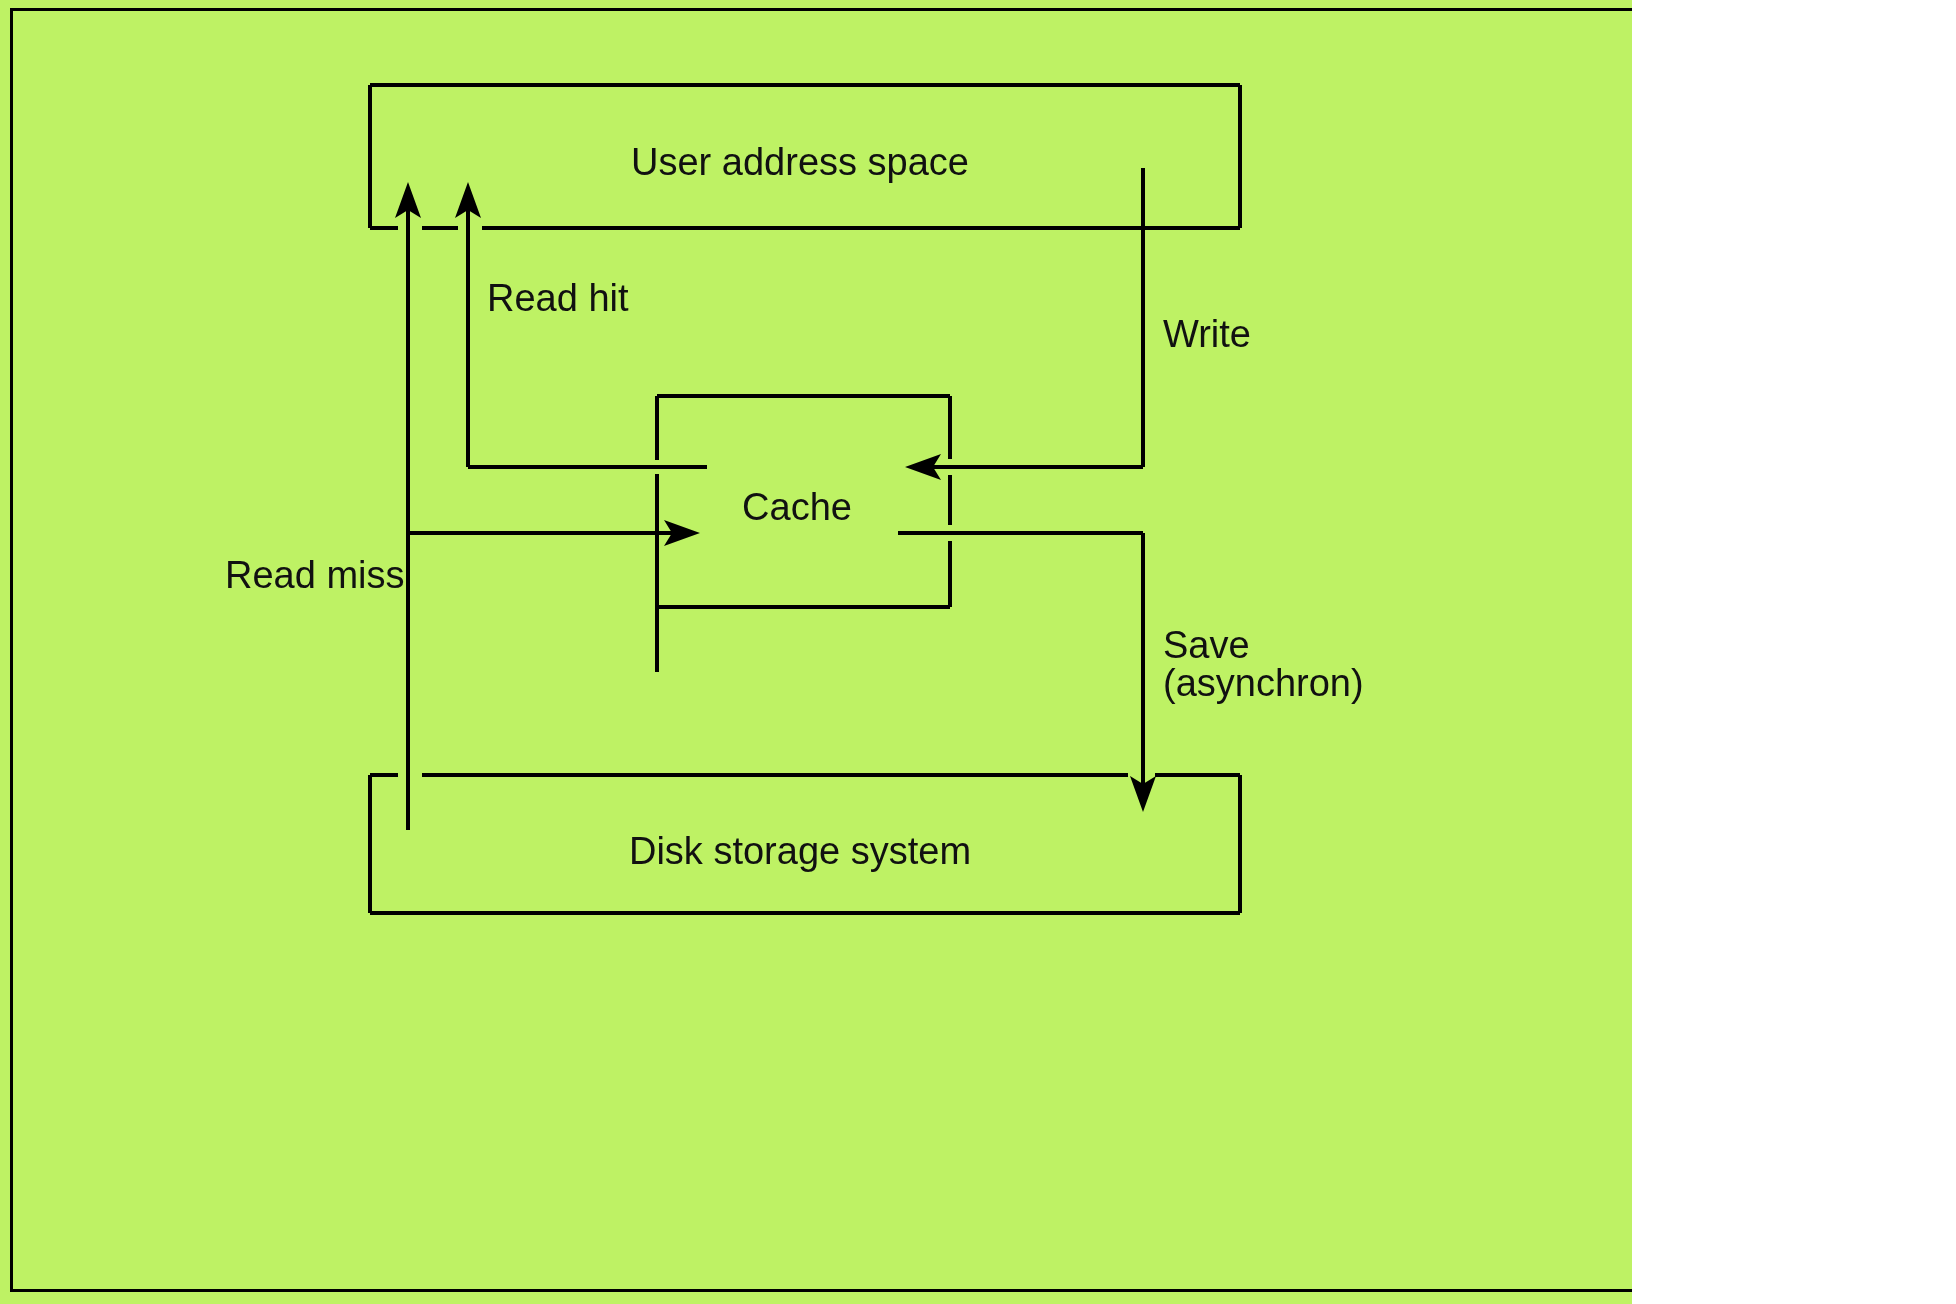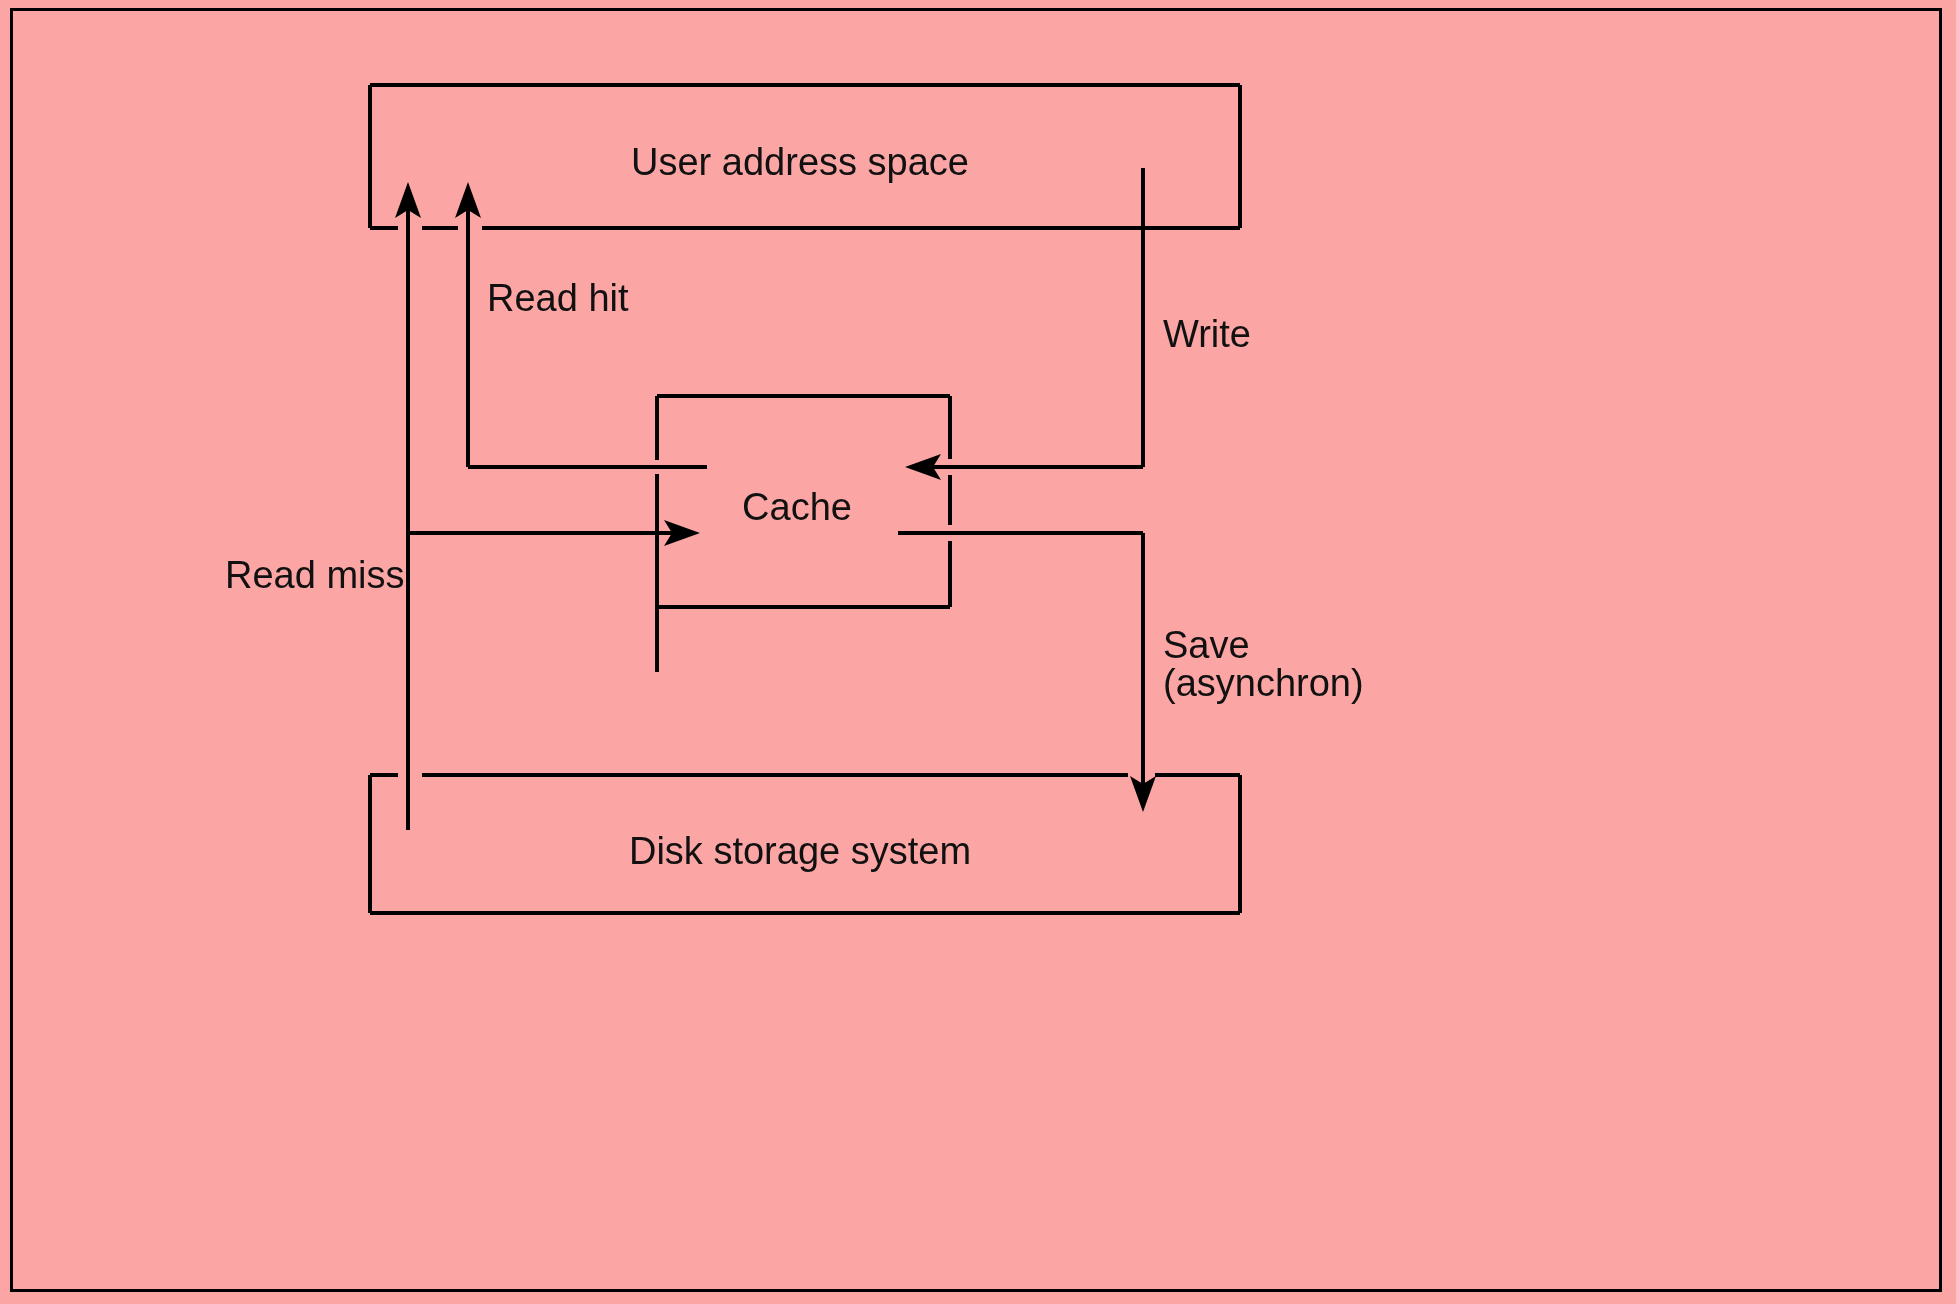--- a/index.html
+++ b/index.html
@@ -5,23 +5,23 @@
   html, body {
     margin: 0;
     padding: 0;
     background: #ffffff;
   }
   body {
     font-family: "Liberation Sans", sans-serif;
   }
   #canvas {
     position: relative;
-    width: 1956px;
+    width: 1632px;
     height: 1304px;
-    background: #fca5a5;
+    background: #bef264;
     overflow: hidden;
   }
   #outer-frame {
     position: absolute;
     left: 10px;
     top: 8px;
     width: 1932px;
     height: 1284px;
     border: 3px solid #000000;
     box-sizing: border-box;

